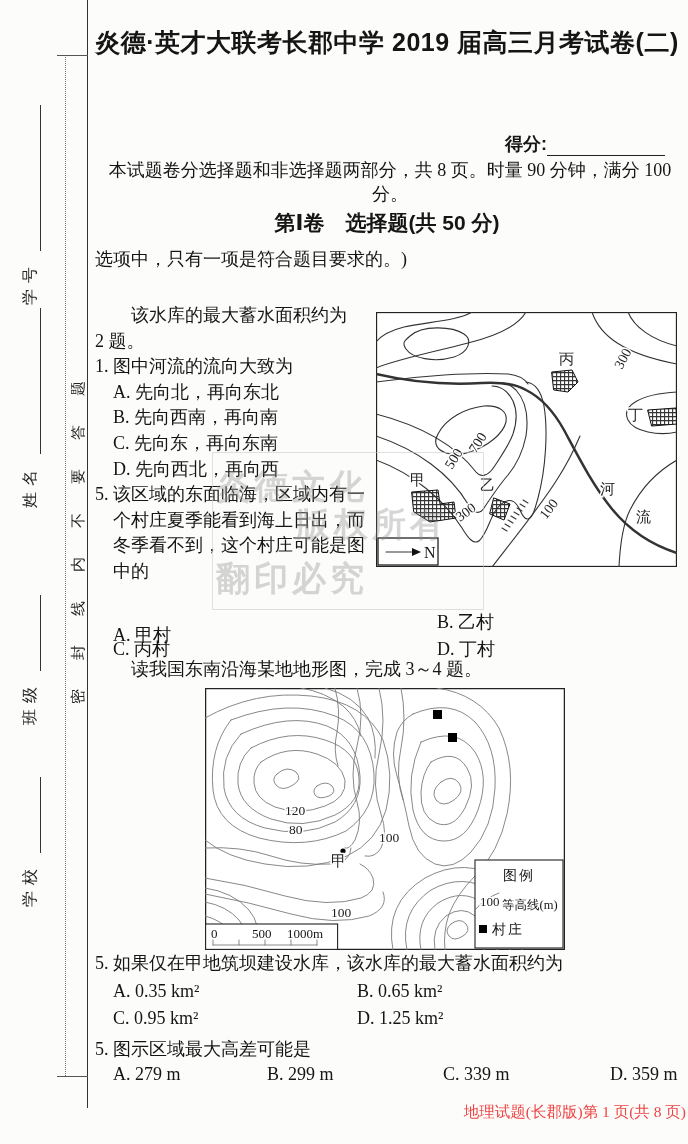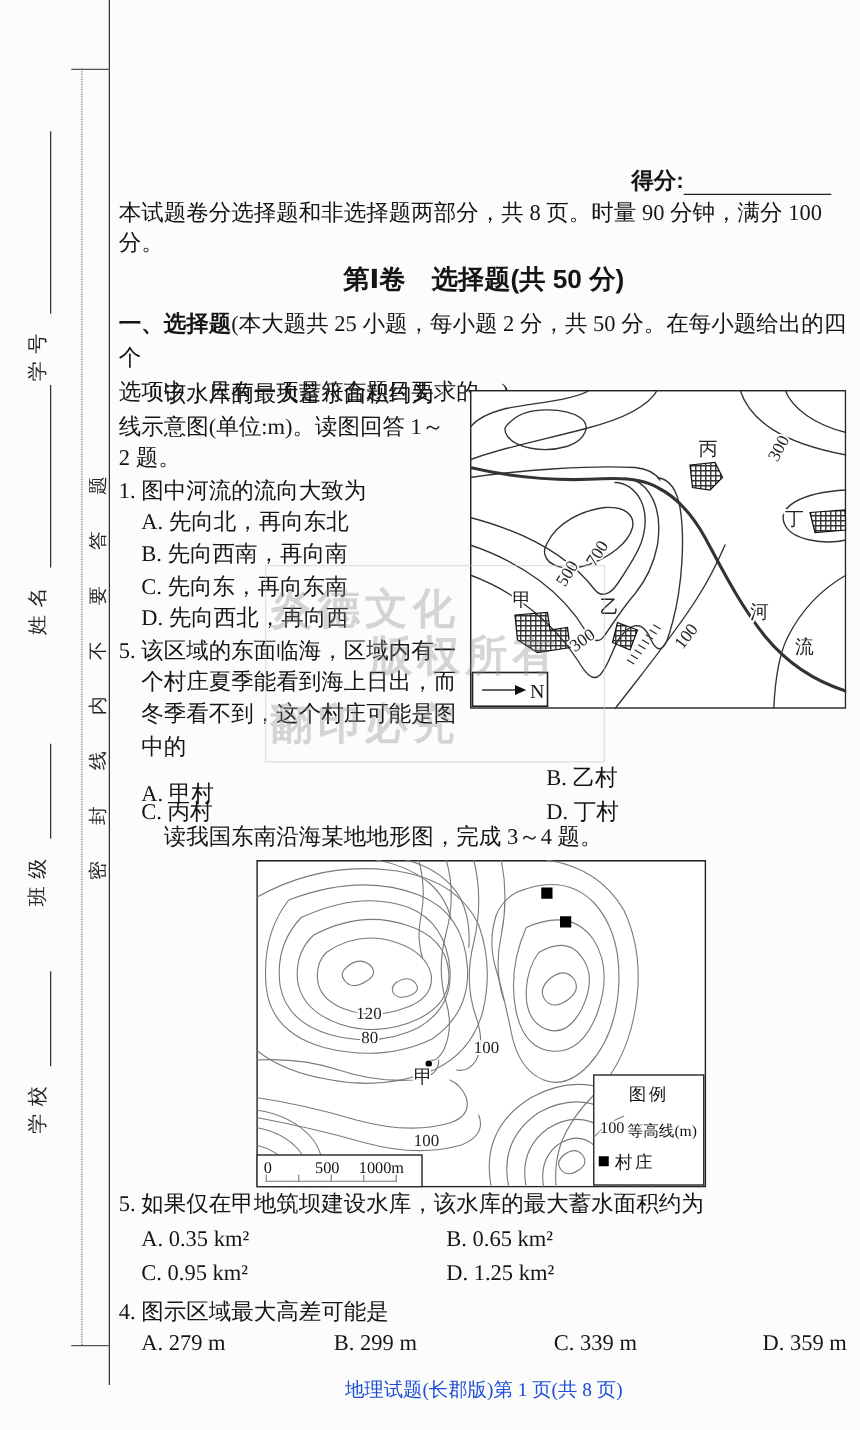--- a/index.html
+++ b/index.html
@@ -19,33 +19,33 @@
   .f-long{width:200px;left:-70px;}
   .f-short{width:130px;left:-35px;}
   
   .exam-title{left:88px;top:26px;width:598px;text-align:center;font-size:25px;font-weight:bold;
               font-family:"Liberation Sans","DejaVu Sans",sans-serif;letter-spacing:0.5px;}
   .subject{left:88px;top:76px;width:598px;text-align:center;font-size:31px;font-weight:bold;
            font-family:"Liberation Sans","DejaVu Sans",sans-serif;letter-spacing:6px;}
   .score{left:505px;top:132px;font-size:18px;display:flex;align-items:flex-end;}
   .score .slabel{font-weight:bold;font-family:"Liberation Sans","DejaVu Sans",sans-serif;}
   .score .sblank{display:inline-block;width:118px;height:19px;border-bottom:1.2px solid #222;}
-  .paper-info{left:95px;top:158px;width:590px;font-size:18px;}
+  .paper-info{left:95px;top:158px;width:590px;font-size:18px;text-align:center;}
   .sec-head{left:88px;top:209px;width:598px;text-align:center;font-size:21px;font-weight:bold;
             font-family:"Liberation Sans","DejaVu Sans",sans-serif;}
   .instr{left:95px;top:246px;width:592px;font-size:18px;line-height:27px;}
   .instr .b{font-weight:bold;font-family:"Liberation Sans","DejaVu Sans",sans-serif;}
   
   .leftcol{left:95px;top:303px;width:296px;font-size:18px;}
   .leftcol div{height:25.6px;white-space:nowrap;}
   .leftcol .ind{text-indent:36px;}
   .leftcol .opt{padding-left:18px;}
   .optspan{position:absolute;font-size:18px;white-space:nowrap;}
   .stem{position:absolute;font-size:18px;white-space:nowrap;}
-  .footer{left:88px;top:1102px;width:598px;text-align:center;font-size:15.5px;color:#1d4ed8;}
+  .footer{left:88px;top:1102px;width:598px;text-align:right;font-size:15.5px;color:#ef4444;}
   
   .wmbox{left:212px;top:452px;width:272px;height:158px;border:1px solid #c9c9c9;opacity:.55;z-index:3;}
   .wm{position:absolute;font-size:34px;font-weight:bold;color:#8a8a8a;opacity:.34;letter-spacing:4px;
       z-index:3;font-family:"Liberation Sans","DejaVu Sans",sans-serif;white-space:nowrap;}
   
   svg{position:absolute;}
   .fig1 path,.fig1 line{fill:none;stroke:#333;stroke-width:1.1;stroke-linecap:round;}
   .fig1 .thick{stroke-width:2.5;}
   .fig1 .vill{fill:url(#xh);stroke:#111;stroke-width:1;}
   .fig2 path,.fig2 line{fill:none;stroke:#7a7a7a;stroke-width:0.9;stroke-linecap:round;}
@@ -75,35 +75,34 @@
   </div>
   <div class="abs field f-short" style="top:649px;">
     <span>班级</span>
     <span class="fblank"></span>
   </div>
   <div class="abs field f-short" style="top:831px;">
     <span>学校</span>
     <span class="fblank"></span>
   </div>
 
+  <div class="abs exam-title">炎德·英才大联考长郡中学 2019 届高三月考试卷(二)</div>
   <div class="abs score">
     <span class="slabel">得分:</span>
     <span class="sblank"></span>
   </div>
   <div class="abs paper-info">本试题卷分选择题和非选择题两部分，共 8 页。时量 90 分钟，满分 100 分。</div>
 
   <div class="abs sec-head">第Ⅰ卷　选择题(共 50 分)</div>
   <div class="abs instr">
-    <div><span class="b">一、选择题</span><span>(本大题共 25 小题，每小题 2 分，共 50 分。在每小题给出的四个</span></div>
     <div>选项中，只有一项是符合题目要求的。)</div>
   </div>
 
   <div class="abs leftcol">
     <div class="ind">该水库的最大蓄水面积约为</div>
-    <div>线示意图(单位:m)。读图回答 1～</div>
     <div>2 题。</div>
     <div>1. 图中河流的流向大致为</div>
     <div class="opt">A. 先向北，再向东北</div>
     <div class="opt">B. 先向西南，再向南</div>
     <div class="opt">C. 先向东，再向东南</div>
     <div class="opt">D. 先向西北，再向西</div>
     <div>5. 该区域的东面临海，区域内有一</div>
     <div class="opt">个村庄夏季能看到海上日出，而</div>
     <div class="opt">冬季看不到，这个村庄可能是图</div>
     <div class="opt">中的</div>
@@ -252,21 +251,21 @@
       <line x1="112" y1="252" x2="112" y2="257" stroke="#222"></line>
     </g>
   </svg>
 
   <div class="abs stem" style="left:95px;top:951px;">5. 如果仅在甲地筑坝建设水库，该水库的最大蓄水面积约为</div>
   <span class="optspan" style="left:113px;top:981px;">A. 0.35 km²</span>
   <span class="optspan" style="left:357px;top:981px;">B. 0.65 km²</span>
   <span class="optspan" style="left:113px;top:1008px;">C. 0.95 km²</span>
   <span class="optspan" style="left:357px;top:1008px;">D. 1.25 km²</span>
 
-  <div class="abs stem" style="left:95px;top:1037px;">4. 图示区域最大高差可能是</div>
+  <div class="abs stem" style="left:95px;top:1037px;">5. 图示区域最大高差可能是</div>
   <span class="optspan" style="left:113px;top:1064px;">A. 279 m</span>
   <span class="optspan" style="left:267px;top:1064px;">B. 299 m</span>
   <span class="optspan" style="left:443px;top:1064px;">C. 339 m</span>
   <span class="optspan" style="left:610px;top:1064px;">D. 359 m</span>
 
   <div class="abs wmbox"></div>
   <div class="wm" style="left:216px;top:464px;">炎德文化</div>
   <div class="wm" style="left:296px;top:502px;">版权所有</div>
   <div class="wm" style="left:216px;top:556px;">翻印必究</div>
 

